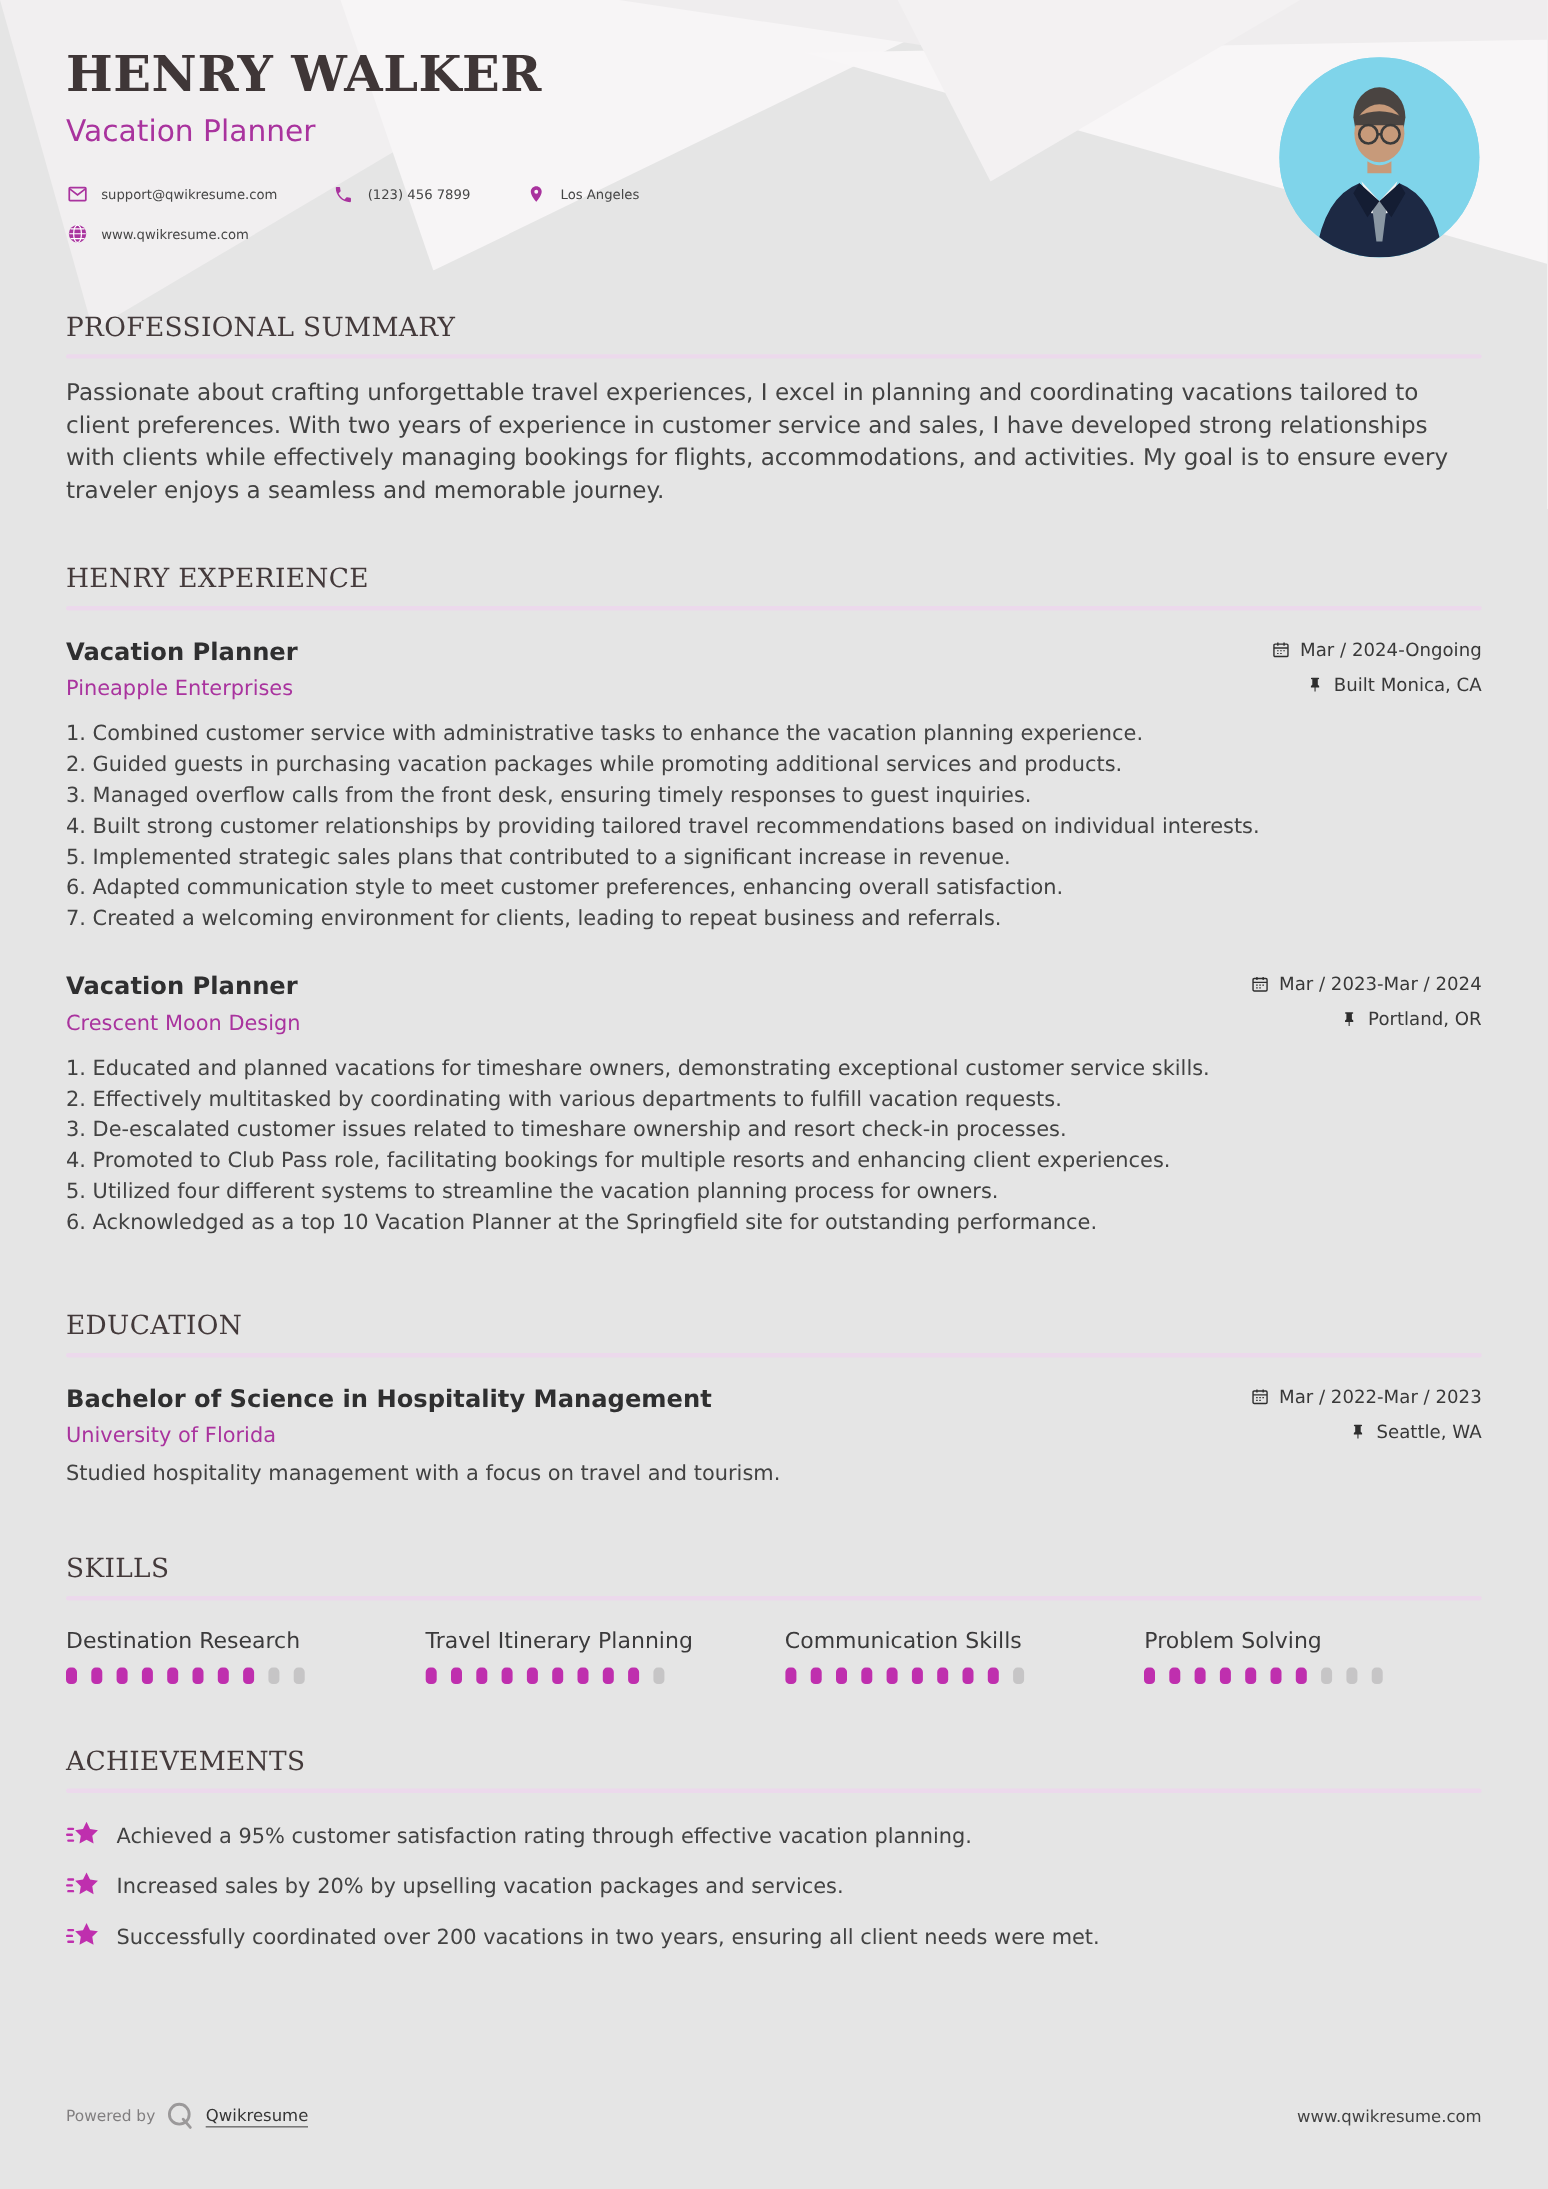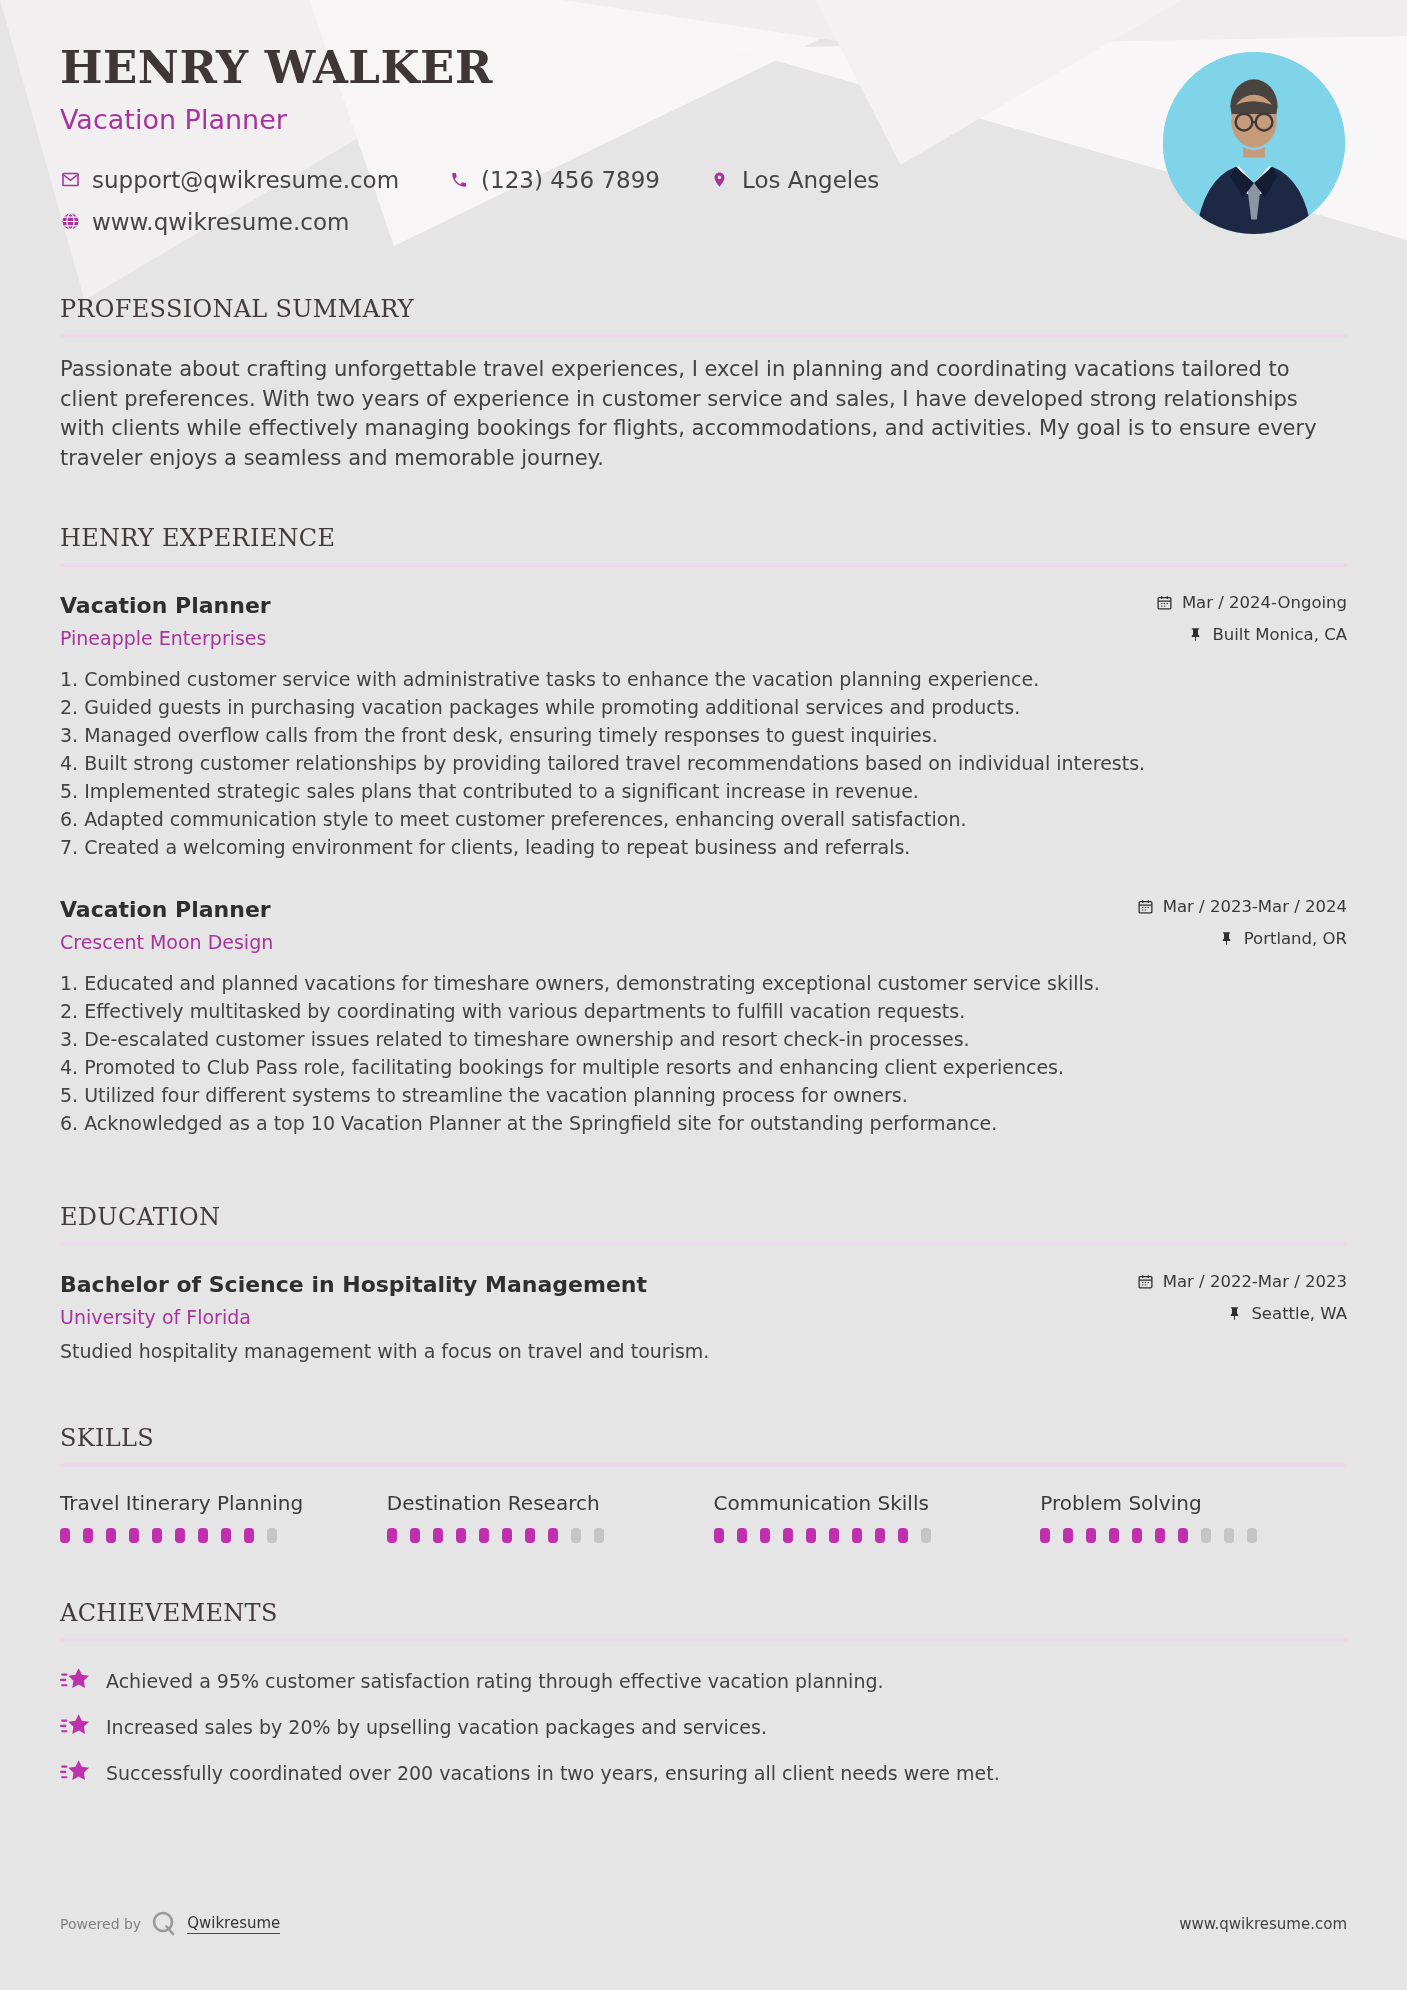--- a/index.html
+++ b/index.html
@@ -15,21 +15,21 @@
   .bg .s3 { background:#efedee; clip-path:polygon(40% 0%, 100% 0%, 100% 42%); }
   .bg .s4 { background:#f8f6f7; clip-path:polygon(100% 12%, 100% 80%, 52% 16%); }
   .bg .s5 { background:#f3f1f2; clip-path:polygon(58% 0%, 84% 0%, 64% 55%); }
 
   .content { position:relative; }
 
   
   .hdr { padding-top:42px; }
   .hdr-name { font-family:"DejaVu Serif","Liberation Serif",serif; font-weight:bold; font-size:45px; line-height:1.15; color:#3f3637; letter-spacing:0.5px; }
   .hdr-title { margin-top:10px; font-size:27px; color:var(--accent); }
-  .contact { margin-top:32px; display:flex; align-items:center; gap:12px; font-size:23px; color:#454545; }
+  .contact { margin-top:32px; display:flex; align-items:center; gap:12px; font-size:12px; color:#454545; }
   .contact + .contact { margin-top:16px; }
   .contact .ic { display:inline-flex; width:20px; height:20px; align-items:center; justify-content:center; }
   .contact .gap { width:26px; }
   .avatar { position:absolute; top:52px; right:2px; width:182px; height:182px; border-radius:50%; background:#7fd4ea; overflow:hidden; }
   .avatar svg { width:100%; height:100%; display:block; }
 
   
   .section { position:relative; }
   .sec-head { font-family:"DejaVu Serif","Liberation Serif",serif; font-weight:normal; font-size:24px; color:#443a3b; letter-spacing:0.3px; }
   .divider { margin-top:11px; height:4px; background:var(--divider); border-radius:2px; }
@@ -272,46 +272,46 @@
         </div>
         <div class="edu-desc">Studied hospitality management with a focus on travel and tourism.</div>
       </div>
     </div>
 
     <div class="section mt-skills">
       <div class="sec-head">SKILLS</div>
       <div class="divider"></div>
       <div class="skills-grid">
         <div class="skill">
+          <div class="skill-name">Destination Research</div>
+          <div class="skill-dots">
+              <span class="dot filled"></span>
+              <span class="dot filled"></span>
+              <span class="dot filled"></span>
+              <span class="dot filled"></span>
+              <span class="dot filled"></span>
+              <span class="dot filled"></span>
+              <span class="dot filled"></span>
+              <span class="dot filled"></span>
+              <span class="dot"></span>
+              <span class="dot"></span>
+            </div>
+        </div>
+        <div class="skill">
           <div class="skill-name">Travel Itinerary Planning</div>
           <div class="skill-dots">
               <span class="dot filled"></span>
               <span class="dot filled"></span>
               <span class="dot filled"></span>
               <span class="dot filled"></span>
               <span class="dot filled"></span>
               <span class="dot filled"></span>
               <span class="dot filled"></span>
               <span class="dot filled"></span>
               <span class="dot filled"></span>
-              <span class="dot"></span>
-            </div>
-        </div>
-        <div class="skill">
-          <div class="skill-name">Destination Research</div>
-          <div class="skill-dots">
-              <span class="dot filled"></span>
-              <span class="dot filled"></span>
-              <span class="dot filled"></span>
-              <span class="dot filled"></span>
-              <span class="dot filled"></span>
-              <span class="dot filled"></span>
-              <span class="dot filled"></span>
-              <span class="dot filled"></span>
-              <span class="dot"></span>
               <span class="dot"></span>
             </div>
         </div>
         <div class="skill">
           <div class="skill-name">Communication Skills</div>
           <div class="skill-dots">
               <span class="dot filled"></span>
               <span class="dot filled"></span>
               <span class="dot filled"></span>
               <span class="dot filled"></span>

